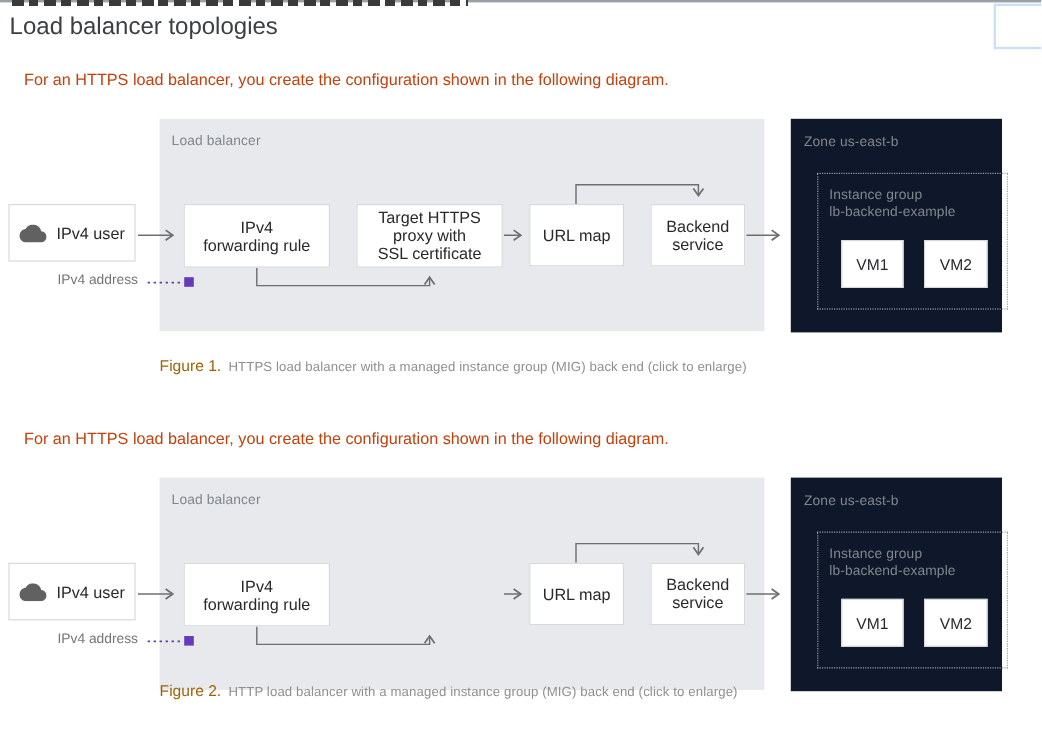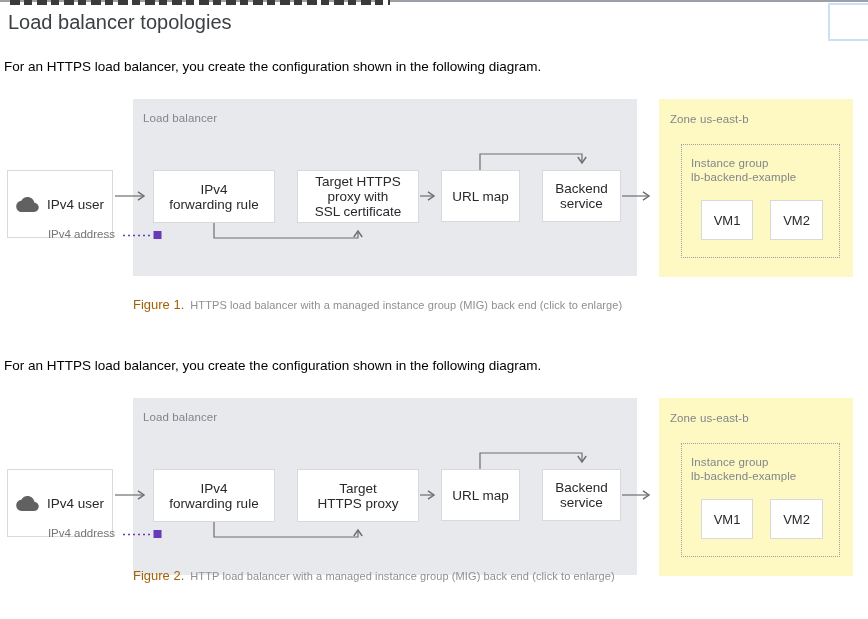--- a/index.html
+++ b/index.html
@@ -14,50 +14,50 @@
     position:absolute; top:0; left:10px; width:380px; height:5px;
     background:
       repeating-linear-gradient(90deg, #3a3a3a 0 10px, transparent 10px 14px, #3a3a3a 14px 22px, transparent 22px 27px),
       repeating-linear-gradient(90deg, transparent 0 55px, #fff 55px 63px);
   }
   .corner-button {
     position:absolute; top:3px; left:828px; width:46px; height:38px;
     background:#fff; border:2px solid #cbdff7;
   }
   .page-title { position:absolute; left:8px; top:11px; font-size:20px; font-weight:400; color:#3c4043; }
-  .intro { position:absolute; left:4px; font-size:13.5px; color:#000000; }
+  .intro { position:absolute; left:20px; font-size:13.5px; color:#c2410c; }
   .intro.p1 { top:59px; }
   .intro.p2 { top:358px; }
 
   
   .diagram { position:absolute; left:0; width:868px; height:178px; cursor:pointer; }
   .diagram.d1 { top:99px; }
   .diagram.d2 { top:398px; }
   .connectors { position:absolute; left:0; top:0; width:868px; height:178px; }
 
   .lb-container { position:absolute; left:133px; top:0; width:504px; height:177px; background:#e8e9ed; }
-  .zone-container { position:absolute; left:659px; top:0; width:194px; height:178px; background:#fef9c3; }
+  .zone-container { position:absolute; left:659px; top:0; width:176px; height:178px; background:#0f172a; }
   .zone-label, .lb-label, .ig-label {
     position:absolute; font-size:11.5px; color:#80868b; letter-spacing:.1px;
   }
   .lb-label { left:10px; top:13px; }
   .zone-label { left:11px; top:14px; }
   .ig-box {
     position:absolute; left:22px; top:45px; width:159px; height:114px;
     border:1.5px dotted #9aa0a6;
   }
   .ig-label { left:9px; top:11px; line-height:14px; }
 
   .node {
     position:absolute; background:#fff; border:1px solid #d8d9dc;
     display:flex; align-items:center; justify-content:center;
     font-size:13.5px; color:#27292b; line-height:15px; text-align:center;
   }
   .pre { white-space:pre-line; }
-  .user-box  { left:7px;   top:71px; width:106px; height:68px; gap:8px; }
+  .user-box  { left:7px;   top:71px; width:106px; height:48px; gap:8px; }
   .rule-box  { left:153px; top:71px; width:122px; height:53px; }
   .proxy-box { left:297px; top:71px; width:122px; height:53px; }
   .url-box   { left:441px; top:71px; width:79px;  height:52px;text-align:right; }
   .backend-box{ left:542px; top:71px; width:79px; height:52px; }
   .vm { width:52px; height:40px; font-size:13px; position:absolute; top:55px; }
   .vm1 { left:19px; } .vm2 { left:88px; width:53px; }
   .cloud-icon { flex:0 0 auto; display:block; }
   .address-label {
     position:absolute; left:30px; top:129px; width:85px; text-align:right;
     font-size:11.5px; color:#757575;
@@ -167,22 +167,20 @@
     </svg>
 
     <div class="node user-box">
       <svg class="cloud-icon" width="23" height="15" viewBox="0 4 24 16">
         <path fill="#616161" d="M19.35 10.04C18.67 6.59 15.64 4 12 4 9.11 4 6.6 5.64 5.35 8.04 2.34 8.36 0 10.91 0 14c0 3.31 2.69 6 6 6h13c2.76 0 5-2.24 5-5 0-2.64-2.05-4.78-4.65-4.96z"></path>
       </svg>
       <span>IPv4 user</span>
     </div>
     <div class="node rule-box pre">IPv4
 forwarding rule</div>
-    <div class="node proxy-box pre">Target
-HTTPS proxy</div>
     <div class="node url-box">URL map</div>
     <div class="node backend-box pre">Backend
 service</div>
     <span class="address-label">IPv4 address</span>
   </div>
 
   <div class="caption c2">
     <span class="fig">Figure 2.</span>
     <span class="desc">HTTP load balancer with a managed instance group (MIG) back end (click to enlarge)</span>
   </div>

